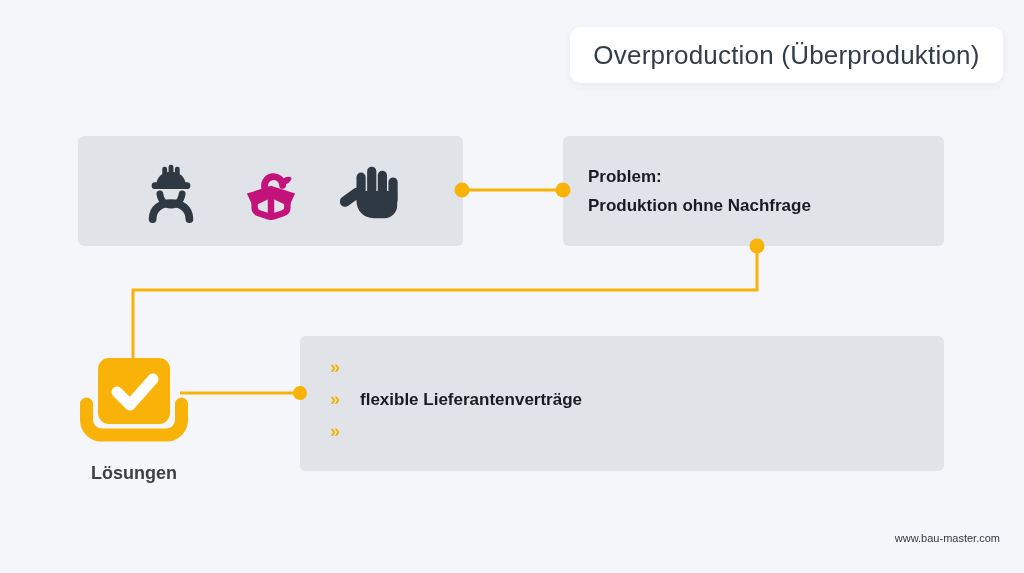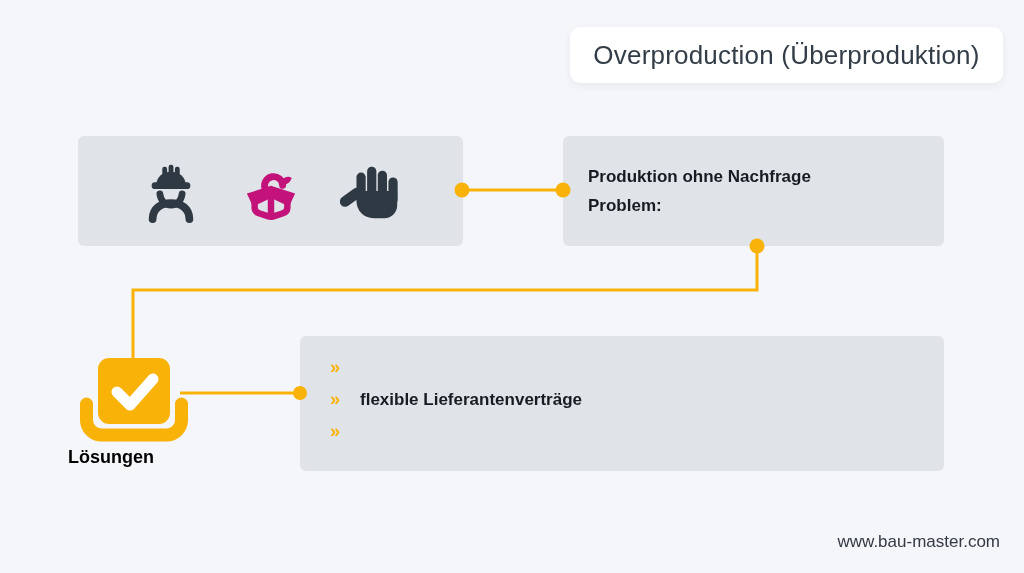--- a/index.html
+++ b/index.html
@@ -38,26 +38,26 @@
   .solutions-panel li{
     display:flex;align-items:baseline;height:32px;
     font-size:17px;font-weight:700;color:#171C22;
   }
   .solutions-panel .chev{
     color:#F9B208;width:30px;flex:0 0 30px;font-size:18px;font-weight:700;
   }
   .connectors{position:absolute;left:0;top:0;z-index:3;pointer-events:none;}
   .ballot-icon{position:absolute;left:80px;top:356px;width:108px;height:88px;z-index:4;}
   .solutions-label{
-    position:absolute;left:68px;top:447px;width:132px;
-    font-size:18px;font-weight:700;color:#000000;z-index:4;
+    position:absolute;left:68px;top:463px;width:132px;text-align:center;
+    font-size:18px;font-weight:700;color:#404040;z-index:4;
   }
   .footer-url{
     position:absolute;right:24px;top:532px;
-    font-size:17px;color:#333A44;margin-left:22px;
+    font-size:11px;color:#333A44;margin-left:22px;
   }
 </style>
 </head>
 <body>
 
 <div class="canvas">
 
   <div class="title-card">
     <span>Overproduction (Überproduktion)</span>
   </div>
@@ -90,22 +90,22 @@
         <rect x="28" y="7" width="9.5" height="38" rx="4.7"></rect>
         <rect x="39" y="11" width="9.5" height="34" rx="4.7"></rect>
         <rect x="50" y="18" width="9.5" height="28" rx="4.7"></rect>
         <rect x="1" y="36" width="26" height="11" rx="5.5" transform="rotate(-36 8 44)"></rect>
         <path d="M17,32 h42 v15 a13,13 0 0 1 -13,13 h-11 c-11,0 -18,-8 -18,-18 z"></path>
       </svg>
     </span>
   </div>
 
   <div class="panel problem-panel">
+    <div class="line">Problem:</div>
     <div class="line">Produktion ohne Nachfrage</div>
-    <div class="line">Problem:</div>
   </div>
 
   <div class="panel solutions-panel">
     <ul>
       <li>
         <span class="chev">»</span>
       </li>
       <li>
         <span class="chev">»</span>
         <span>flexible Lieferantenverträge</span>

